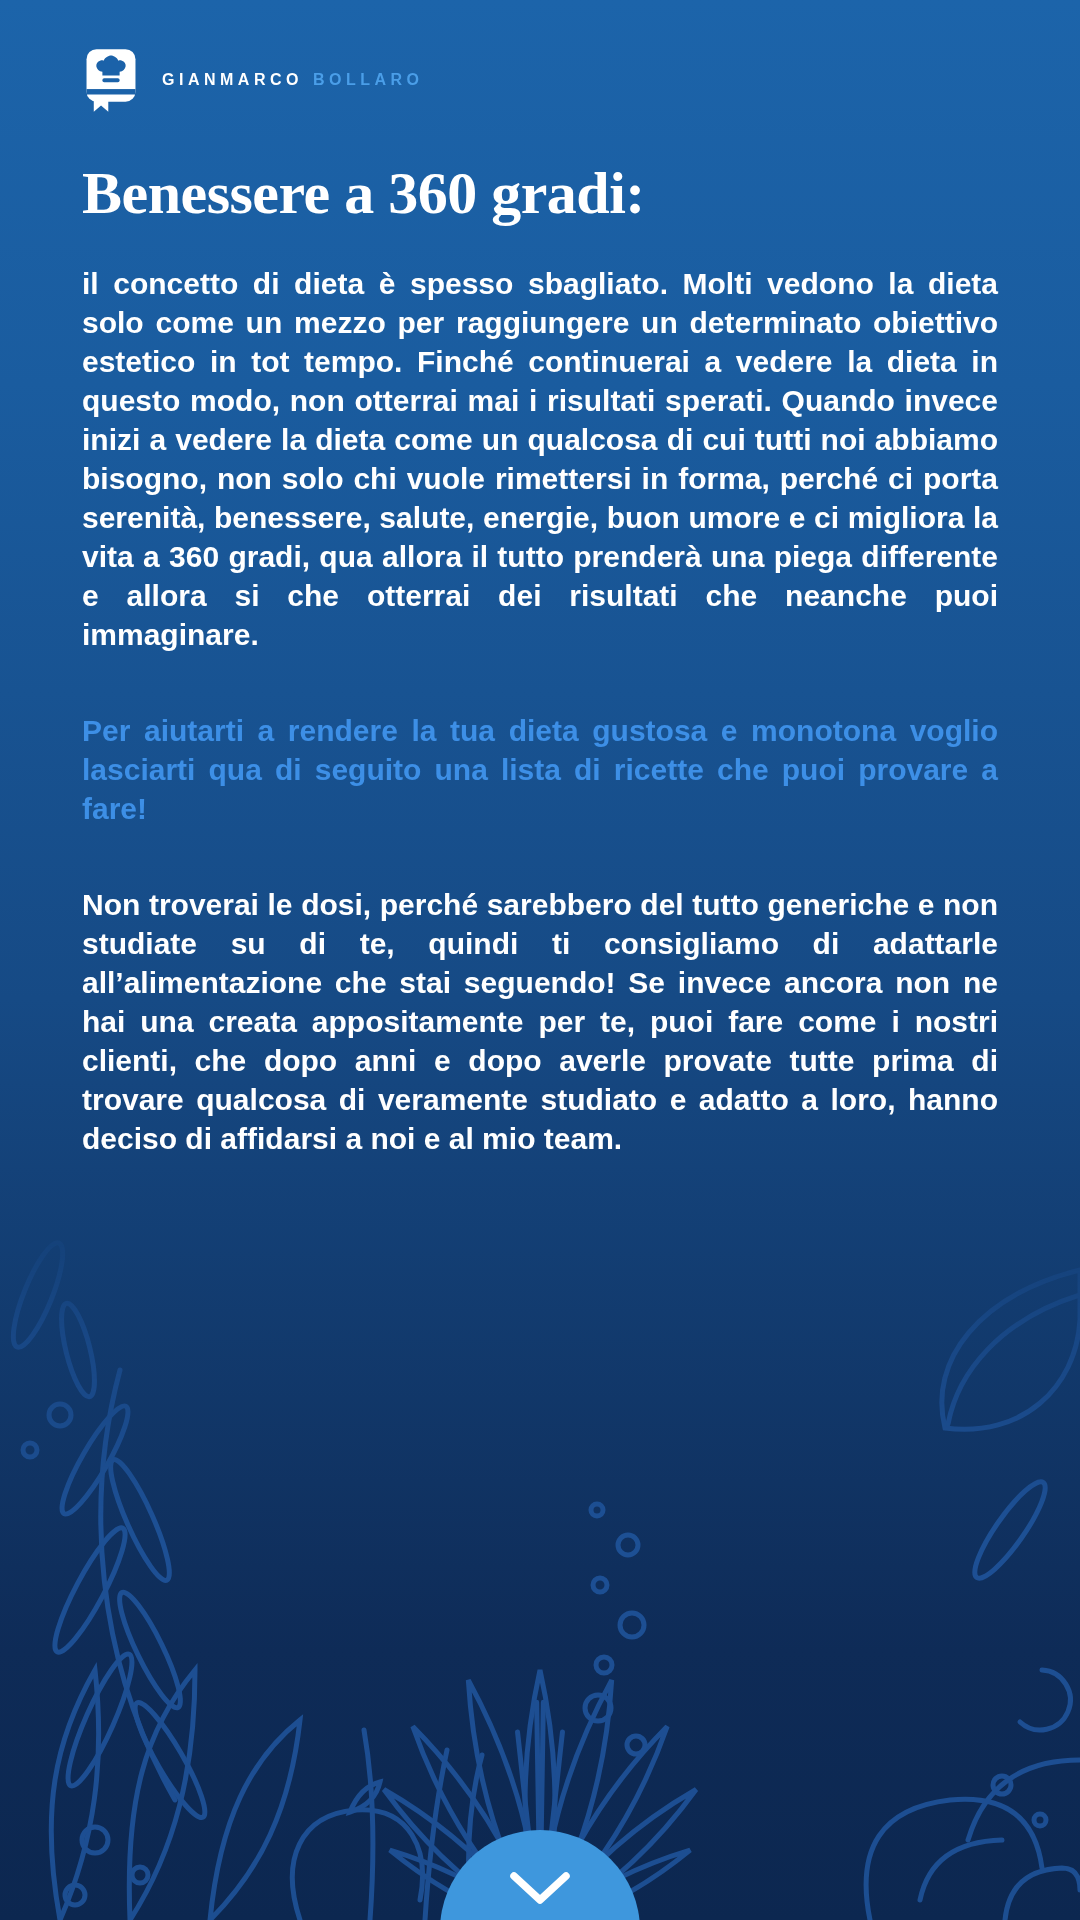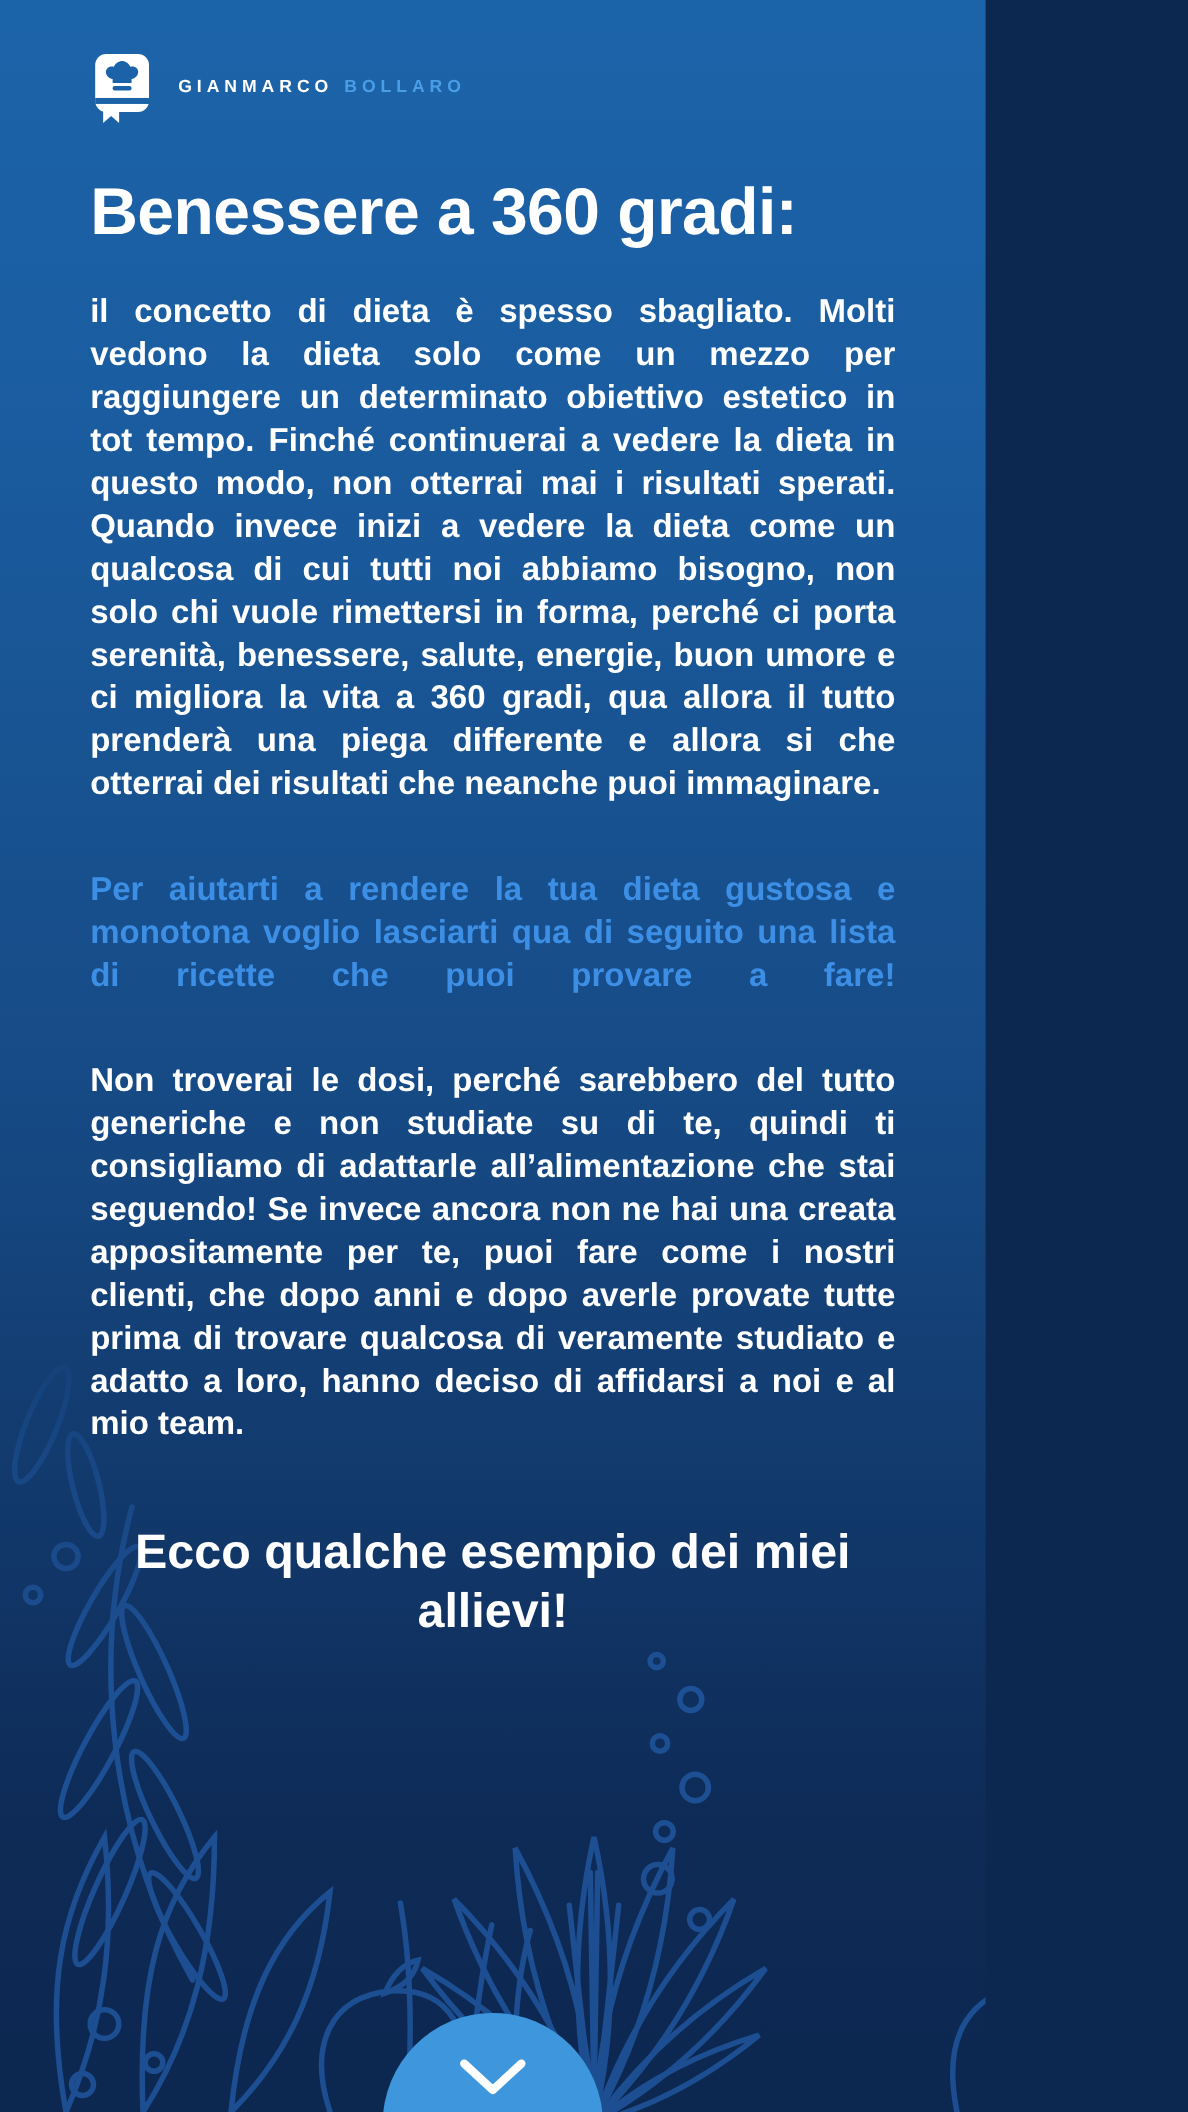--- a/index.html
+++ b/index.html
@@ -4,21 +4,21 @@
 <style>
   html,body{margin:0;padding:0;}
   body{
     width:1080px;height:1920px;
     font-family:"Liberation Sans",sans-serif;
     background:#0c2750;
     overflow:hidden;
   }
   .page{
     position:relative;
-    width:896px;height:1920px;
+    width:1080px;height:1920px;
     background:linear-gradient(180deg,#1c64aa 0%,#1a5c9f 20%,#164a85 52%,#0e2b57 86%,#0c2750 100%);
     overflow:hidden;
   }
   .line-art{
     position:absolute;
     left:0;bottom:0;
     width:1080px;height:720px;
     pointer-events:none;
     -webkit-mask-image:linear-gradient(180deg,transparent 0%,rgba(0,0,0,.55) 18%,#000 45%);
     mask-image:linear-gradient(180deg,transparent 0%,rgba(0,0,0,.55) 18%,#000 45%);
@@ -45,20 +45,21 @@
   }
   .brand .last{color:#4a9ee8;margin-left:10px;}
   
   .title{
     margin:46px 0 0 0;
     font-size:60px;
     line-height:1.1;
     font-weight:800;
     letter-spacing:-.5px;
     color:#ffffff;
+    font-family:Liberation Serif, serif;
   }
   
   .body-par{
     margin:38px 0 0 0;
     font-size:30px;
     line-height:39px;
     font-weight:700;
     text-align:justify;
     color:#ffffff;
   }
@@ -199,21 +200,20 @@
 
     <main>
       <h1 class="title">Benessere a 360 gradi:</h1>
 
       <p class="body-par">il concetto di dieta è spesso sbagliato. Molti vedono la dieta solo come un mezzo per raggiungere un determinato obiettivo estetico in tot tempo. Finché continuerai a vedere la dieta in questo modo, non otterrai mai i risultati sperati. Quando invece inizi a vedere la dieta come un qualcosa di cui tutti noi abbiamo bisogno, non solo chi vuole rimettersi in forma, perché ci porta serenità, benessere, salute, energie, buon umore e ci migliora la vita a 360 gradi, qua allora il tutto prenderà una piega differente e allora si che otterrai dei risultati che neanche puoi immaginare.</p>
 
       <p class="body-par highlight">Per aiutarti a rendere la tua dieta gustosa e monotona voglio lasciarti qua di seguito una lista di ricette che puoi provare a fare!</p>
 
       <p class="body-par">Non troverai le dosi, perché sarebbero del tutto generiche e non studiate su di te, quindi ti consigliamo di adattarle all’alimentazione che stai seguendo! Se invece ancora non ne hai una creata appositamente per te, puoi fare come i nostri clienti, che dopo anni e dopo averle provate tutte prima di trovare qualcosa di veramente studiato e adatto a loro, hanno deciso di affidarsi a noi e al mio team.</p>
 
-      <h2 class="sub-heading">Ecco qualche esempio dei miei allievi!</h2>
     </main>
 
   </div>
 
   <button class="scroll-btn" type="button">
     <svg class="chevron-svg" width="64" height="36" viewBox="0 0 64 36">
       <polyline points="6,6 32,30 58,6" fill="none" stroke="#ffffff" stroke-width="7.5" stroke-linecap="round" stroke-linejoin="round"></polyline>
     </svg>
   </button>
 

